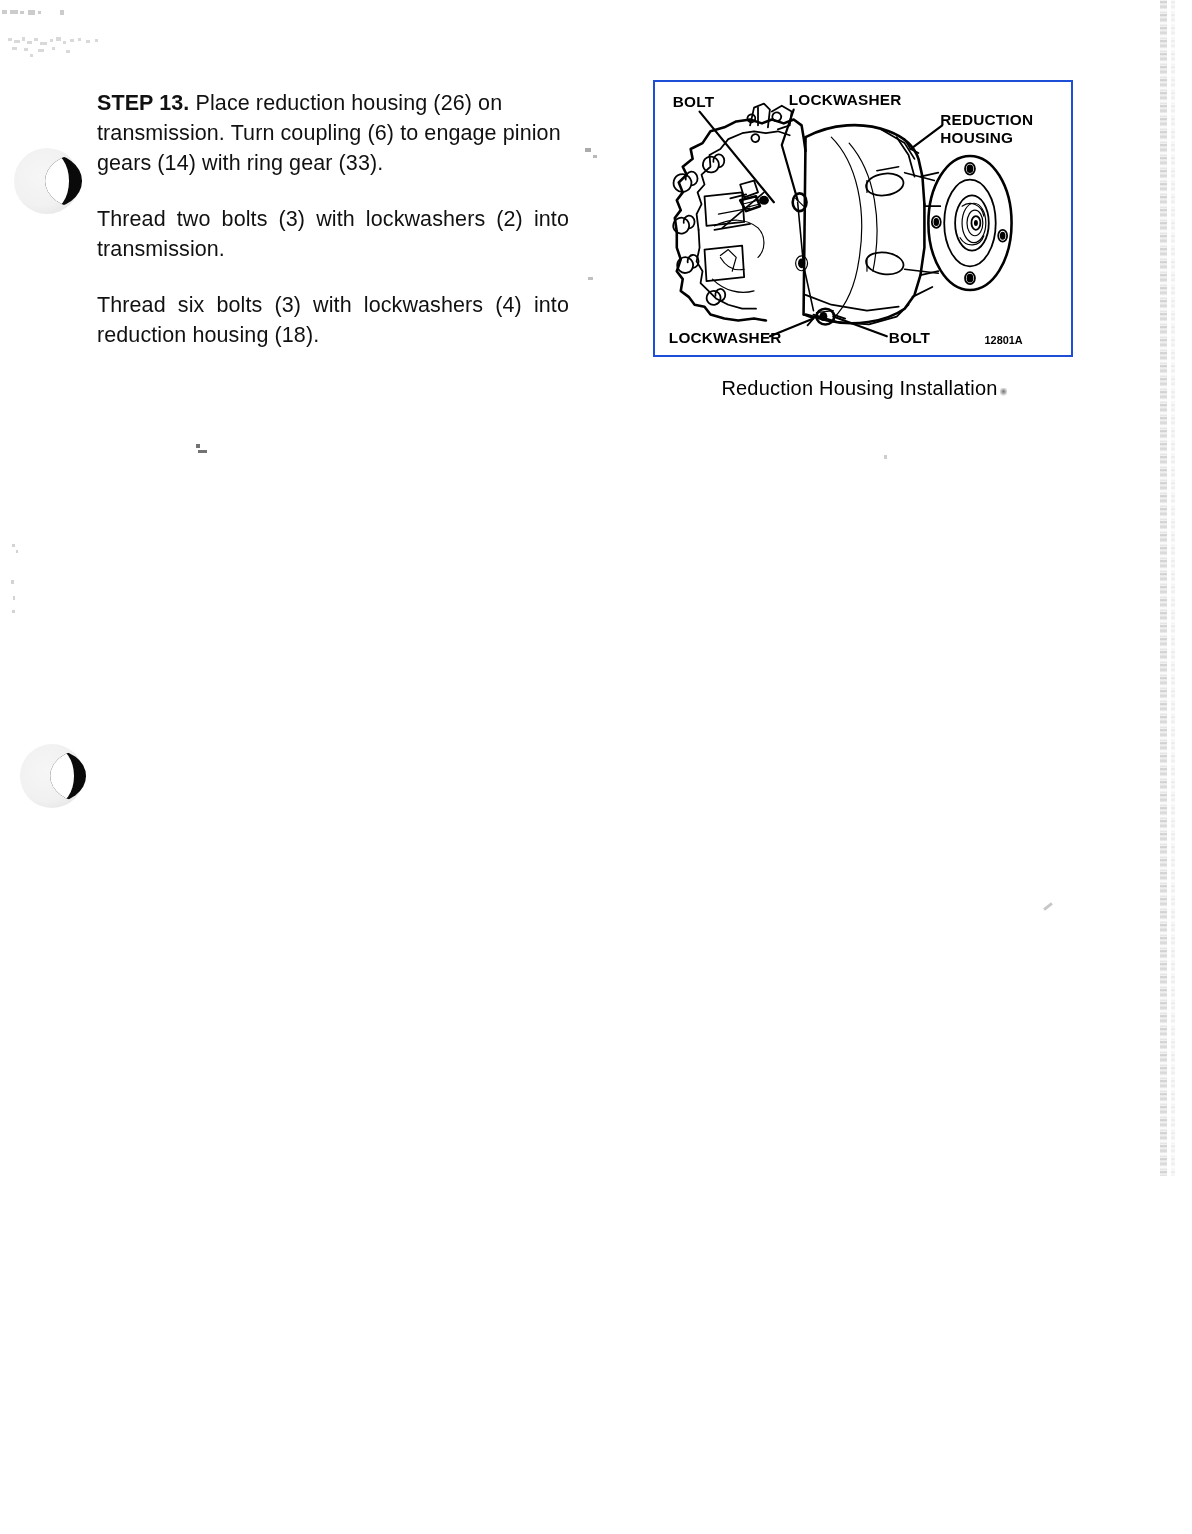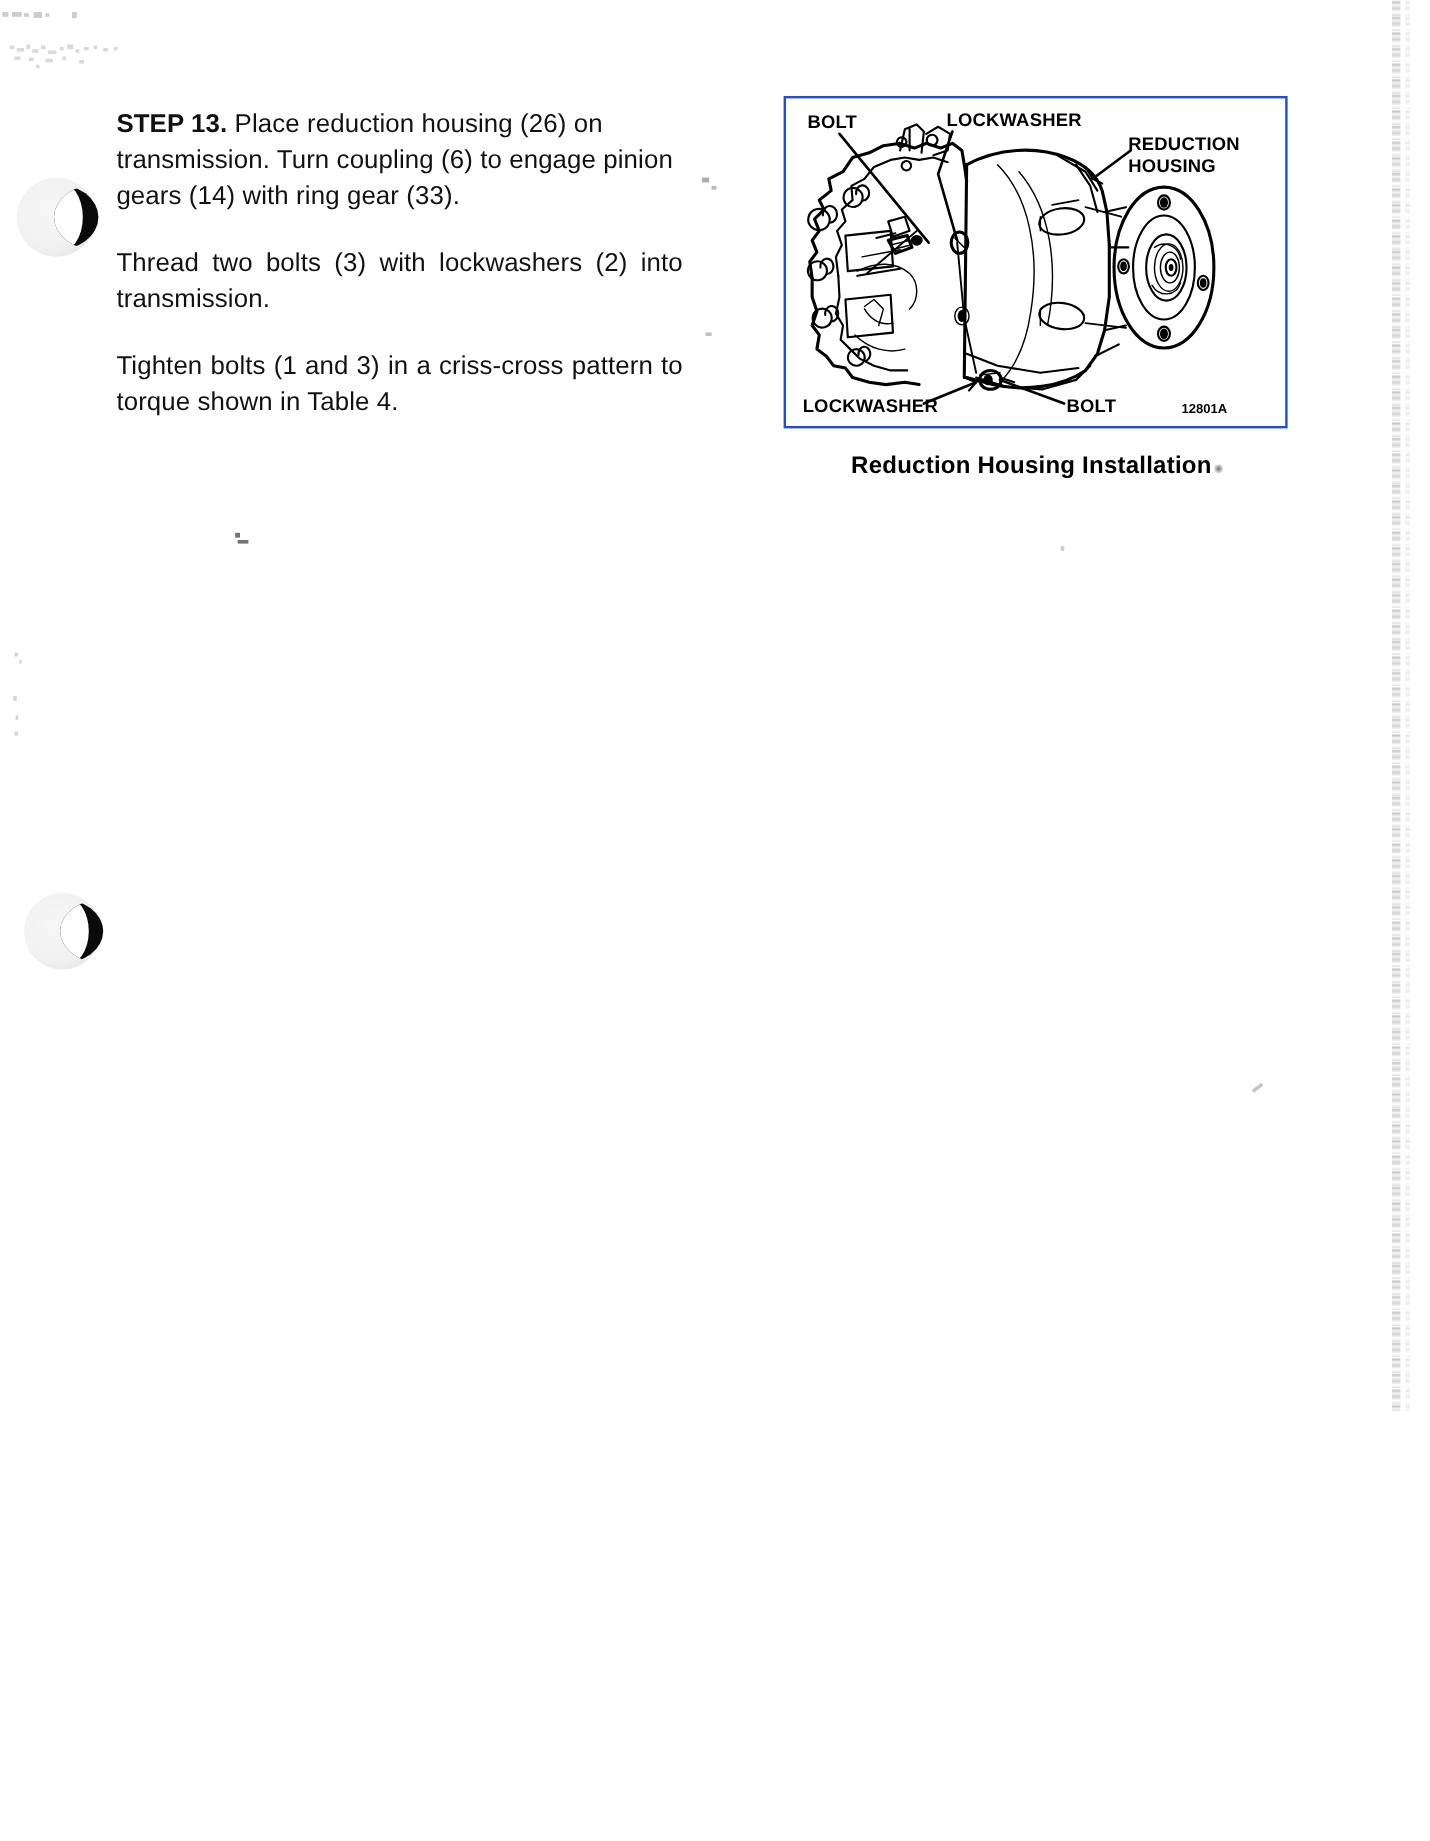--- a/index.html
+++ b/index.html
@@ -157,21 +157,21 @@
   }
   .art-heavy { stroke-width: 2.6; }
   .art-med   { stroke-width: 1.8; }
   .art-thin  { stroke-width: 1.2; }
   .art-fill-dark { fill: #000000; stroke: none; }
 
   #figure-caption {
     margin-top: 20px;
     text-align: center;
     font-size: 20px;
-    font-weight: bold;
+    font-weight: normal;
     color: #000000;
     letter-spacing: 0.2px;
     position: relative;
   }
   .caption-smudge {
     display: inline-block;
     width: 7px;
     height: 9px;
     margin-left: 2px;
     vertical-align: -2px;
@@ -270,22 +270,22 @@
   <div class="stray-mark" style="left:597px; top:1512px; width:8px; height:4px; opacity:0.35;"></div>
 
   <div id="text-column">
 
     <p class="para step-para">
       <span class="step-label">STEP 13.</span><span> Place reduction housing (26) on transmission. Turn coupling (6) to engage pinion gears (14) with ring gear (33).</span>
     </p>
 
     <p class="para">Thread two bolts (3) with lockwashers (2) into transmission.</p>
 
-
-    <p class="para">Tighten bolts (1 and 3) in a criss-cross pattern to torque shown in Table 4.</p>
+    <p class="para">Thread six bolts (3) with lockwashers (4) into reduction housing (18).</p>
+
   </div>
 
   <div id="figure-block">
 
     <div id="figure-box">
       <svg viewBox="0 0 420 277" preserveAspectRatio="none">
 
         <g>
 
           <path class="art-line art-heavy" d="

